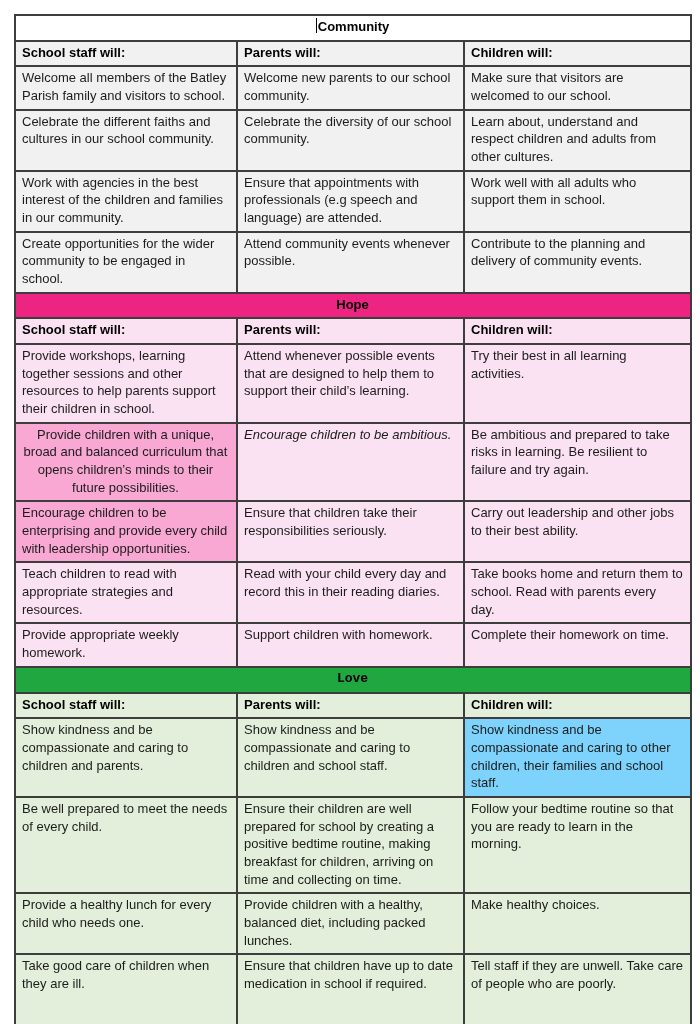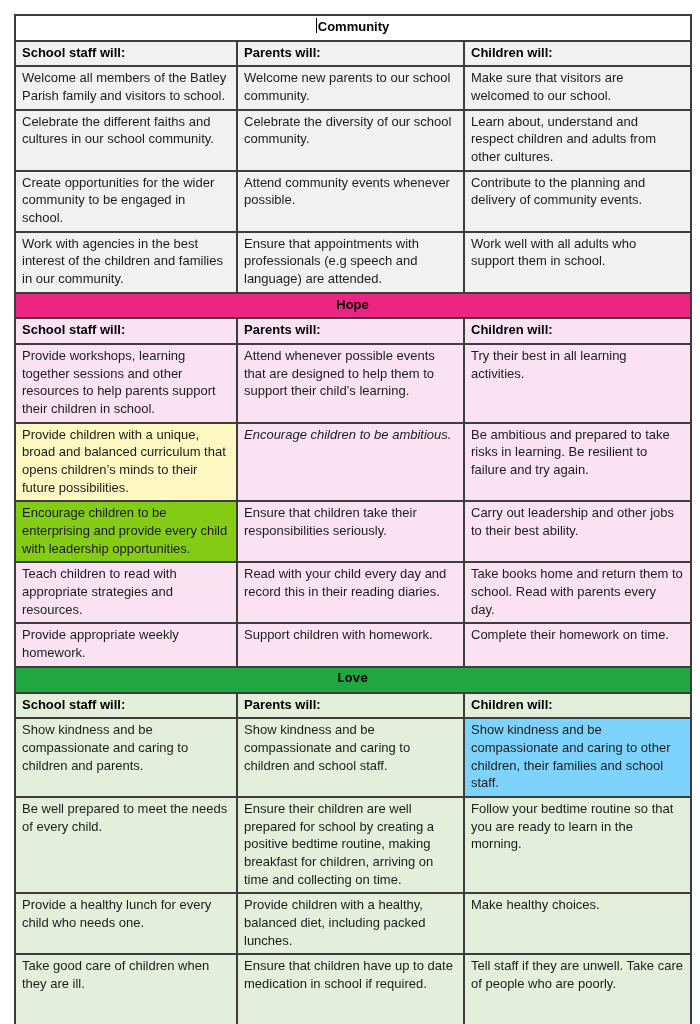--- a/index.html
+++ b/index.html
@@ -75,49 +75,49 @@
           <td style="background: rgb(241, 241, 241);">Welcome all members of the Batley Parish family and visitors to school.</td>
           <td style="background: rgb(241, 241, 241); margin-top: 11px;">Welcome new parents to our school community.</td>
           <td style="background: rgb(241, 241, 241);">Make sure that visitors are welcomed to our school.</td>
         </tr>
         <tr>
           <td style="background: rgb(241, 241, 241);">Celebrate the different faiths and cultures in our school community.</td>
           <td style="background: rgb(241, 241, 241);">Celebrate the diversity of our school community.</td>
           <td style="background: rgb(241, 241, 241);">Learn about, understand and respect children and adults from other cultures.</td>
         </tr>
         <tr>
+          <td style="background: rgb(241, 241, 241);">Work with agencies in the best interest of the children and families in our community.</td>
+          <td style="background: rgb(241, 241, 241);">Ensure that appointments with professionals (e.g speech and language) are attended.</td>
+          <td style="background: rgb(241, 241, 241);">Work well with all adults who support them in school.</td>
+        </tr>
+        <tr>
           <td style="background: rgb(241, 241, 241);">Create opportunities for the wider community to be engaged in school.</td>
           <td style="background: rgb(241, 241, 241);">Attend community events whenever possible.</td>
           <td style="background: rgb(241, 241, 241);">Contribute to the planning and delivery of community events.</td>
-        </tr>
-        <tr>
-          <td style="background: rgb(241, 241, 241);">Work with agencies in the best interest of the children and families in our community.</td>
-          <td style="background: rgb(241, 241, 241);">Ensure that appointments with professionals (e.g speech and language) are attended.</td>
-          <td style="background: rgb(241, 241, 241);">Work well with all adults who support them in school.</td>
         </tr>
         <tr>
           <td colspan="3" class="section-title-cell" style="background: rgb(238, 36, 131); color: rgb(0, 0, 0);"><span>Hope</span></td>
         </tr>
         <tr>
           <td class="column-header-cell" style="background: rgb(251, 226, 243);">School staff will:</td>
           <td class="column-header-cell" style="background: rgb(251, 226, 243);">Parents will:</td>
           <td class="column-header-cell" style="background: rgb(251, 226, 243);">Children will:</td>
         </tr>
         <tr>
           <td style="background: rgb(251, 226, 243);">Provide workshops, learning together sessions and other resources to help parents support their children in school.</td>
           <td style="background: rgb(251, 226, 243);">Attend whenever possible events that are designed to help them to support their child’s learning.</td>
           <td style="background: rgb(251, 226, 243);">Try their best in all learning activities.</td>
         </tr>
         <tr>
-          <td style="background: #fef9c3;">Provide children with a unique, broad and balanced curriculum that opens children’s minds to their future possibilities.</td>
+          <td style="background: #f9a8d4; text-align: center;">Provide children with a unique, broad and balanced curriculum that opens children’s minds to their future possibilities.</td>
           <td style="background: rgb(251, 226, 243); font-style: italic;">Encourage children to be ambitious.</td>
           <td style="background: rgb(251, 226, 243);">Be ambitious and prepared to take risks in learning. Be resilient to failure and try again.</td>
         </tr>
         <tr>
-          <td style="background: #84cc16;">Encourage children to be enterprising and provide every child with leadership opportunities.</td>
+          <td style="background: #f9a8d4;">Encourage children to be enterprising and provide every child with leadership opportunities.</td>
           <td style="background: rgb(251, 226, 243);">Ensure that children take their responsibilities seriously.</td>
           <td style="background: rgb(251, 226, 243);">Carry out leadership and other jobs to their best ability.</td>
         </tr>
         <tr>
           <td style="background: rgb(251, 226, 243);">Teach children to read with appropriate strategies and resources.</td>
           <td style="background: rgb(251, 226, 243);">Read with your child every day and record this in their reading diaries.</td>
           <td style="background: rgb(251, 226, 243);">Take books home and return them to school. Read with parents every day.</td>
         </tr>
         <tr>
           <td style="background: rgb(251, 226, 243);">Provide appropriate weekly homework.</td>

